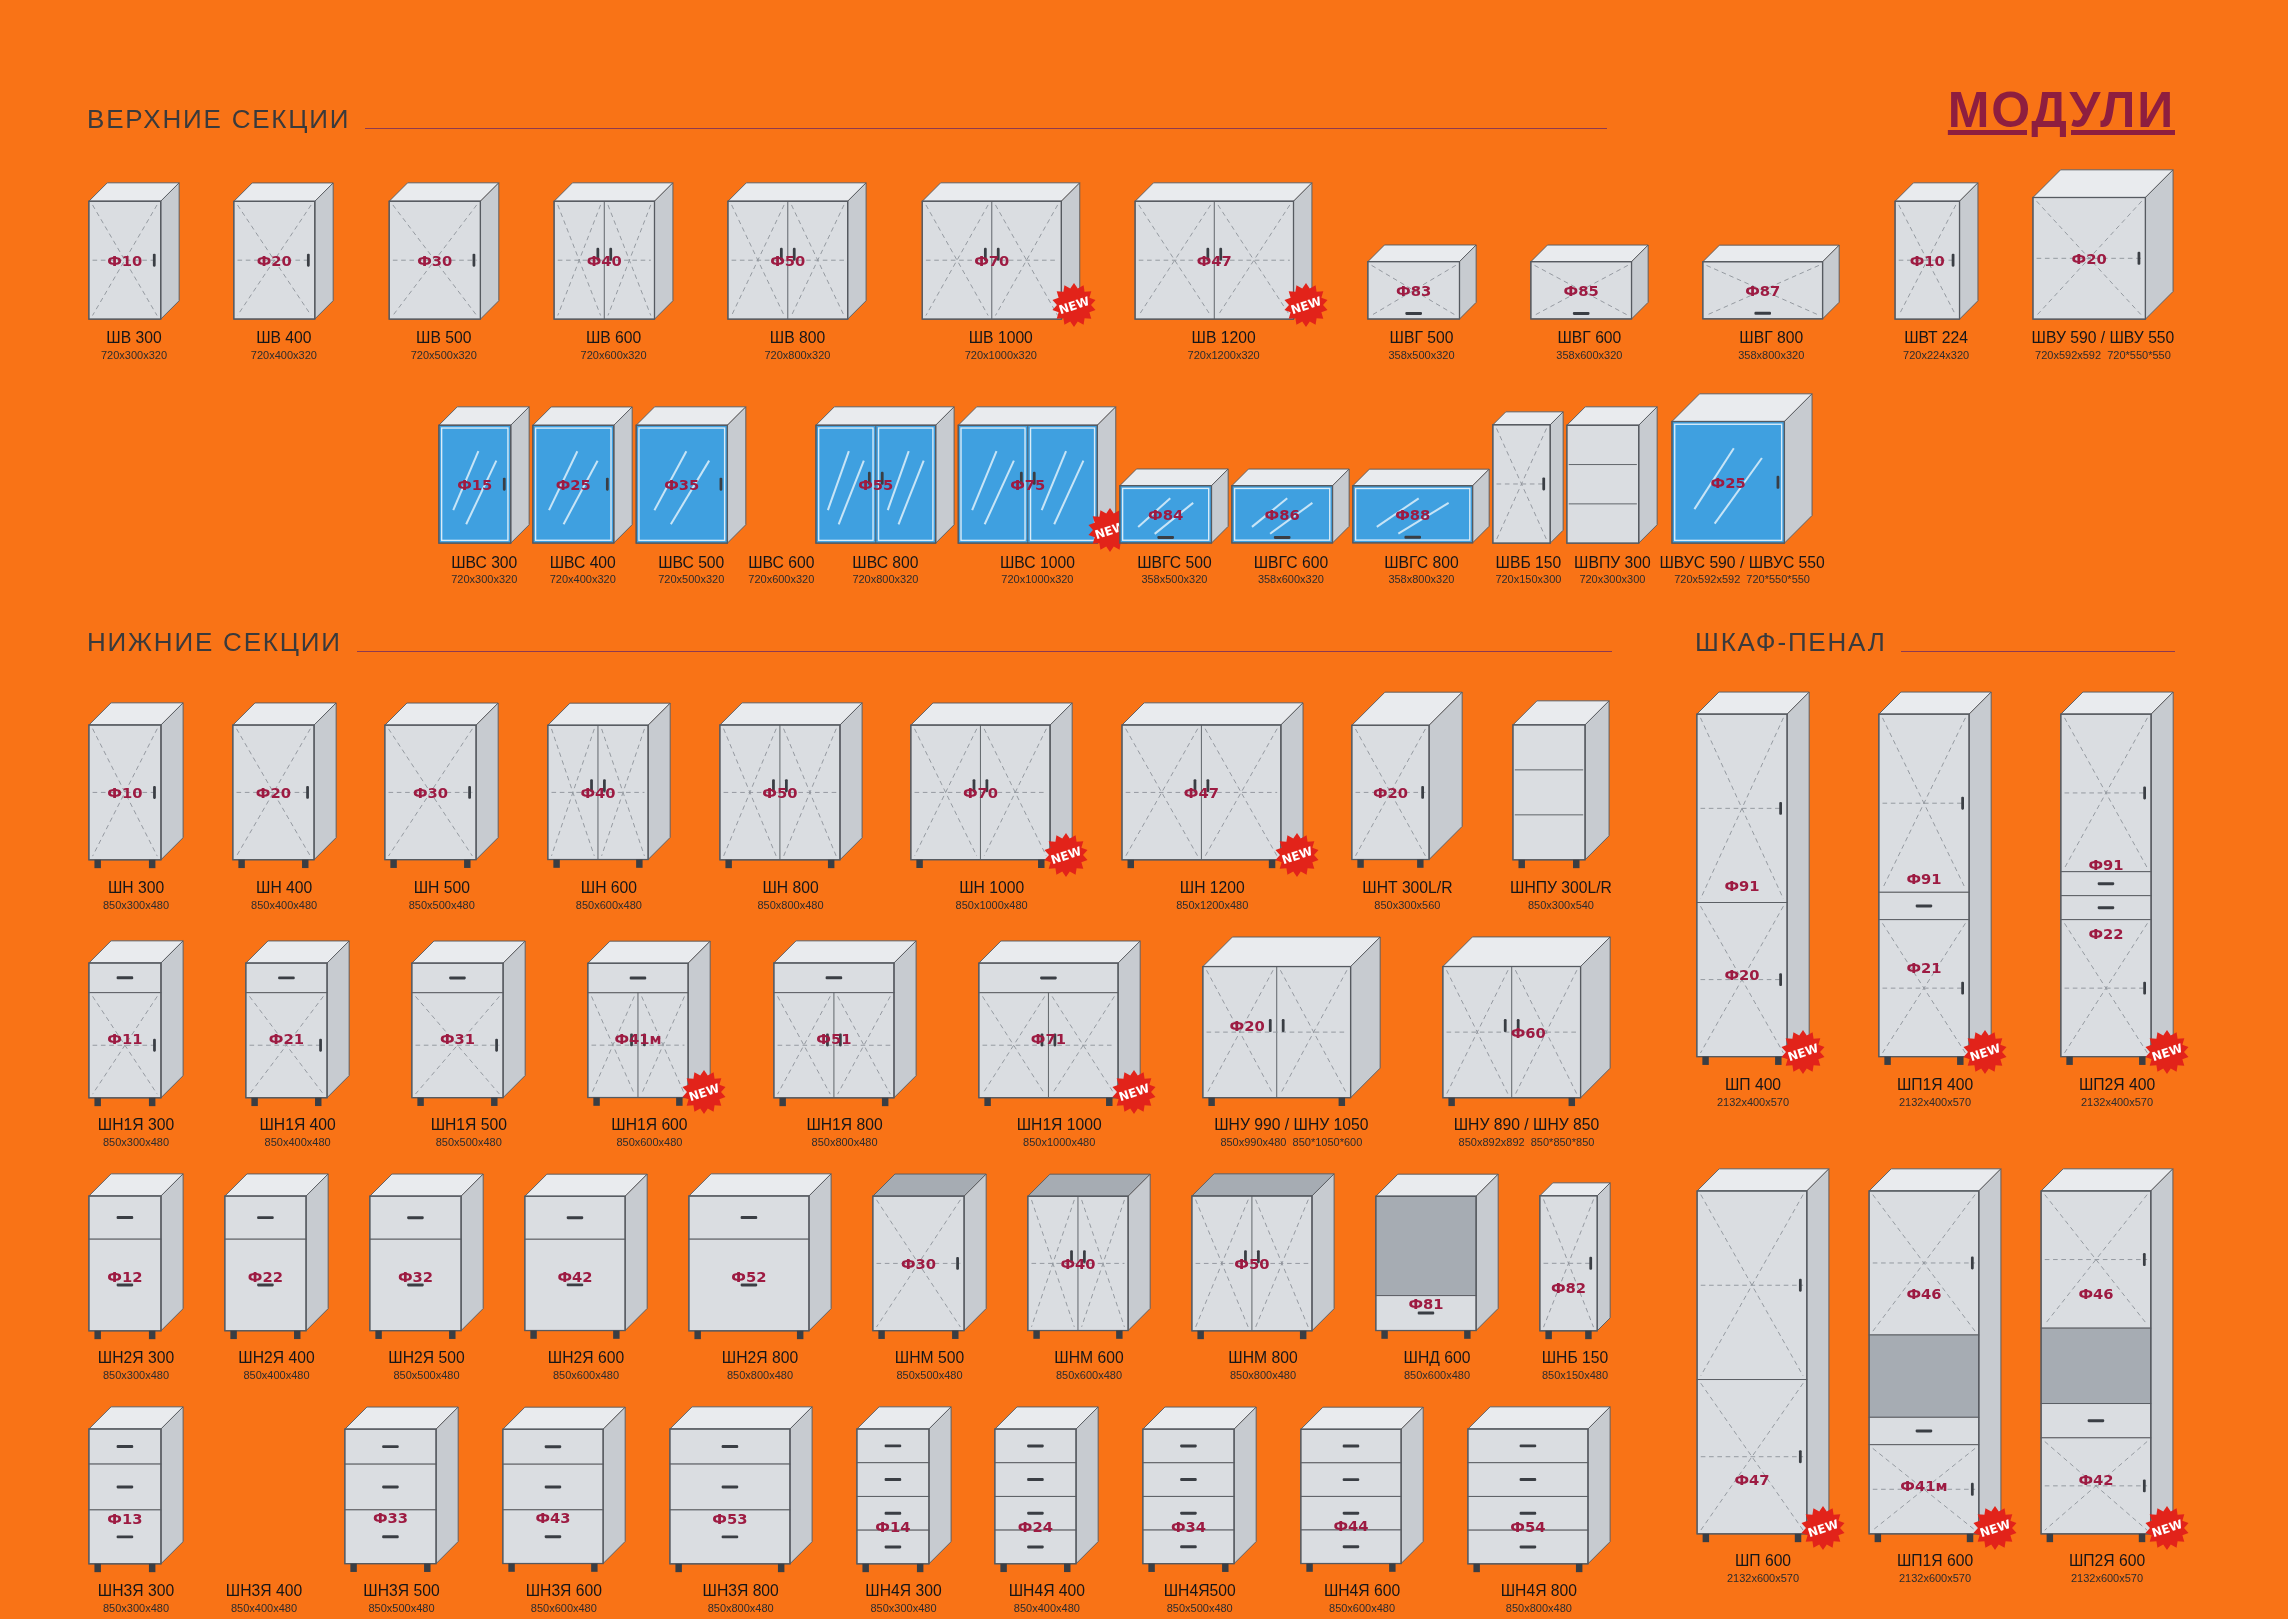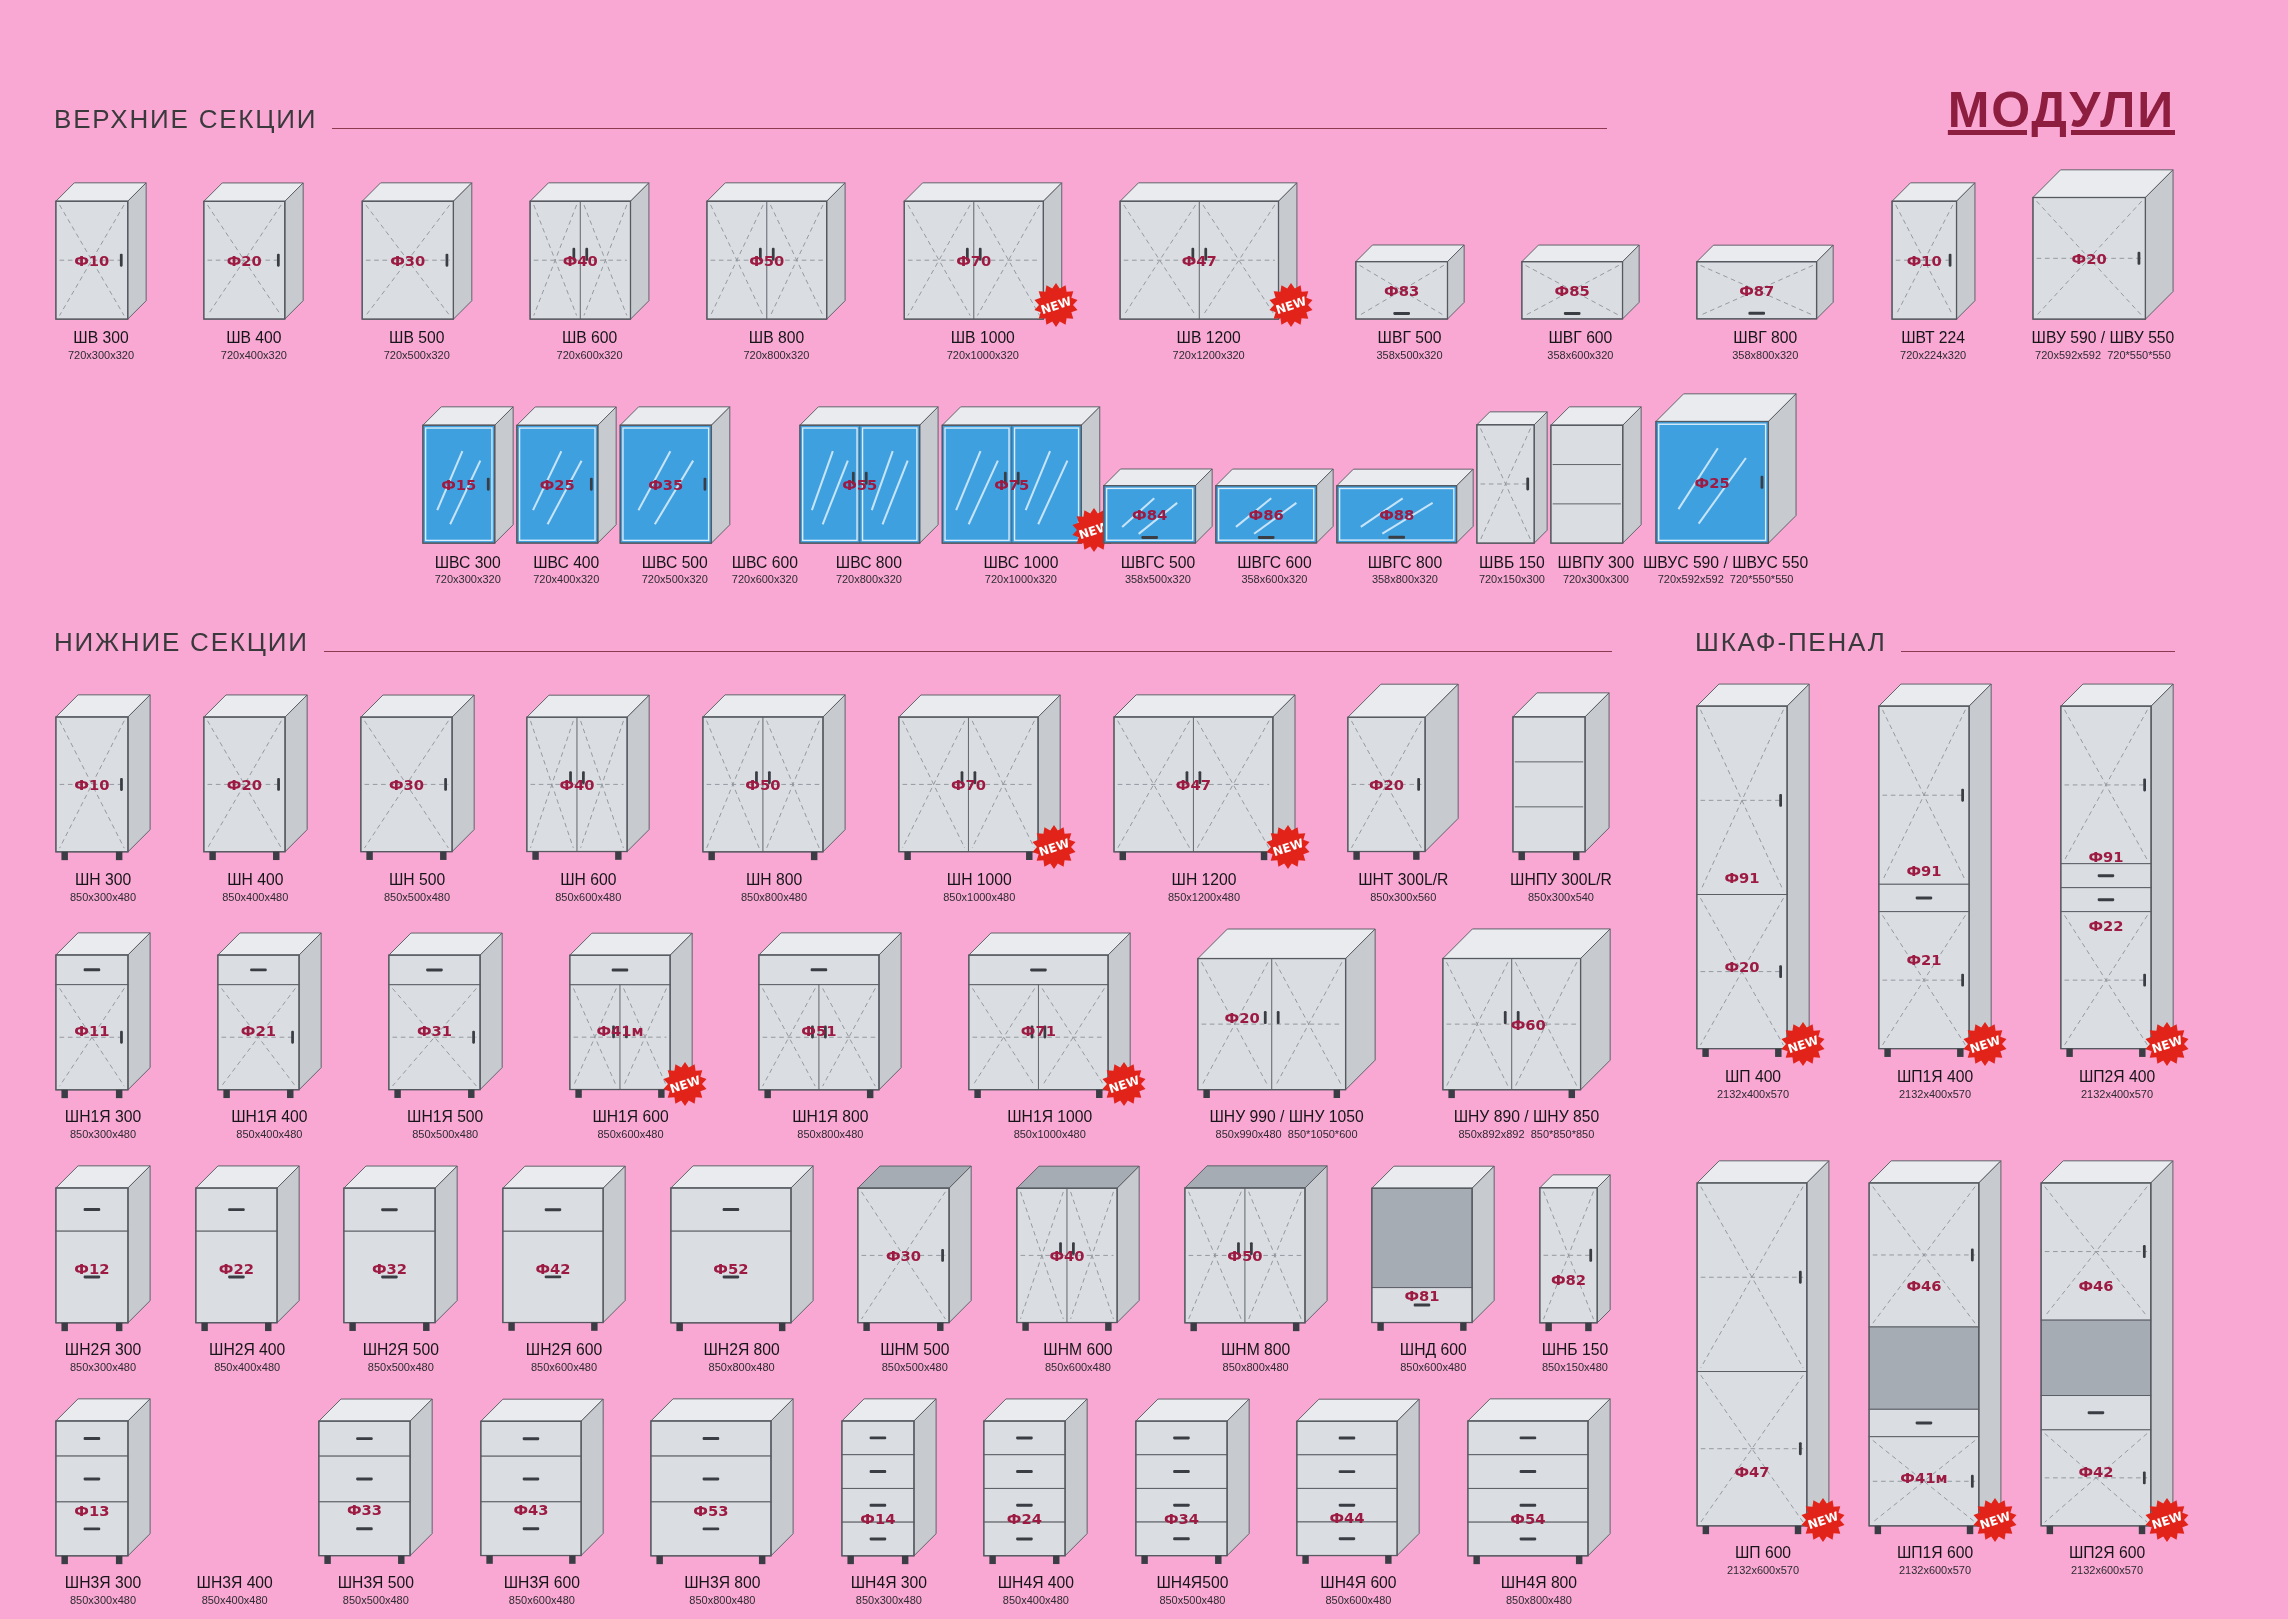--- a/index.html
+++ b/index.html
@@ -1,31 +1,31 @@
 <!DOCTYPE html>
 <html style="--accent: #8e1e3f; --rule: #8e3a50;font-size:14.8px"><head>
 <meta charset="utf-8">
 <style>
   :root{ --accent:#8e1e3f; --rule:#8e3a50; }
   html,body{margin:0;padding:0;background:#ffffff;}
   body{font-family:"Liberation Sans","DejaVu Sans",sans-serif;color:#1e1e20;}
-  .page{width:2289px;height:1620px;box-sizing:border-box;padding:85px 114px 28px 54px;background:#f9a8d4;position:relative;overflow:hidden;}
+  .page{width:2289px;height:1620px;box-sizing:border-box;padding:85px 114px 28px 87px;background:#f97316;position:relative;overflow:hidden;}
   .hdr{display:flex;align-items:flex-end;}
   .hdr h2{margin:0 14.8px 0 0;font-size:26px;font-weight:400;letter-spacing:1.8px;color:#3a3a3c;white-space:nowrap;}
   .hdr .rule{flex:1 1 auto;height:0;border-bottom:1.8px solid var(--rule);margin-bottom:6.5px;}
   .top-hdr{margin-bottom:33px;}
   .top-hdr .rule{margin-right:341px;}
   .top-hdr h1{margin:0;font-size:50px;line-height:1;font-weight:bold;color:var(--accent);letter-spacing:1.8px;white-space:nowrap;text-decoration:underline;}
   .row{display:flex;justify-content:space-between;align-items:flex-end;}
   #upper-rows .row{margin-bottom:31px;}
   #upper-rows .row:last-child{margin-bottom:42px;justify-content:center;}
   .bottom{display:flex;align-items:flex-start;gap:83px;}
   .col-left{flex:1 1 auto;min-width:0;}
   .col-right{flex:0 0 480px;width:480px;}
-  .sub-hdr{margin-bottom:24px;}
+  .sub-hdr{margin-bottom:32px;}
   #lower-rows .row{margin-bottom:24px;}
   #pencil-rows .row{margin-bottom:59px;}
   .card{display:flex;flex-direction:column;align-items:center;text-align:center;}
   .cabwrap{position:relative;line-height:0;}
   .newb{position:absolute;right:-14.8px;bottom:-7.4px;width:46px;height:46px;line-height:0;}
   .mname{font-size:15.7px;color:#161618;margin-top:8.3px;white-space:nowrap;line-height:1.15;}
   .mdims{font-size:11px;color:#2c2c2e;margin-top:1.8px;white-space:nowrap;line-height:1.1;}
 </style>
 </head>
 <body>

